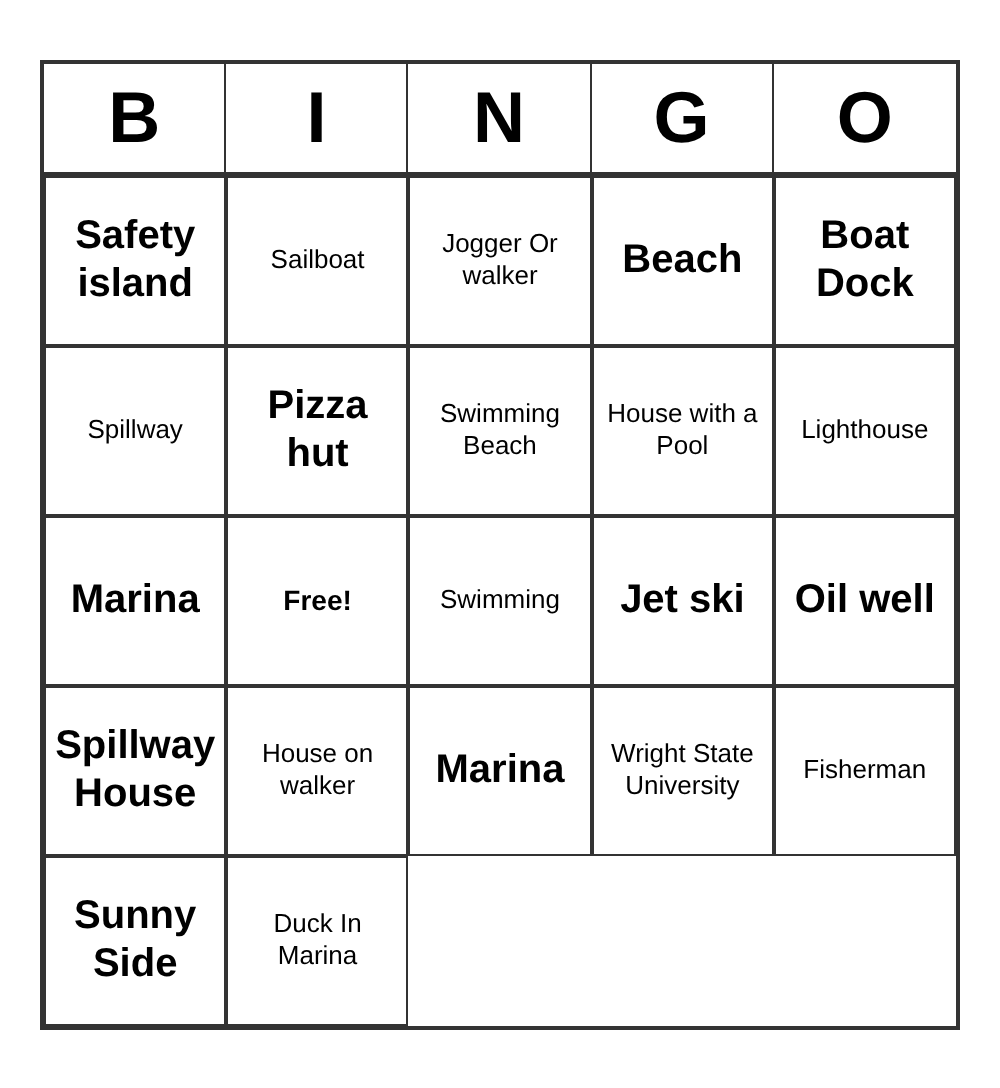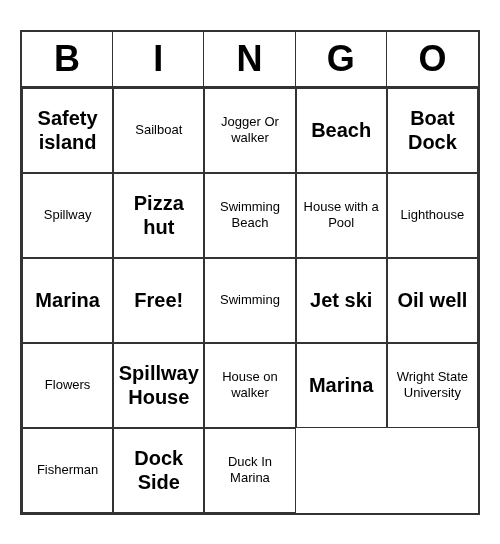--- a/index.html
+++ b/index.html
@@ -41,21 +41,21 @@
       text-align: center;
       display: flex;
       align-items: center;
       justify-content: center;
       padding: 4px;
       min-height: 85px;
       font-size: 13px;
       line-height: 1.2;
     }
     .bingo-cell.free {
-      font-size: 20px;
+      font-size: 14px;
       font-weight: bold;
     }
     .bingo-cell.large-text {
       font-size: 20px;
       font-weight: bold;
     }
     .bingo-cell.medium-large {
       font-size: 20px;
       font-weight: bold;
     }
@@ -80,22 +80,21 @@
       <div class="bingo-cell">Spillway</div>
       <div class="bingo-cell large-text">Pizza hut</div>
       <div class="bingo-cell">Swimming Beach</div>
       <div class="bingo-cell">House with a Pool</div>
       <div class="bingo-cell">Lighthouse</div>
       <div class="bingo-cell medium-large">Marina</div>
       <div class="bingo-cell free">Free!</div>
       <div class="bingo-cell">Swimming</div>
       <div class="bingo-cell large-text">Jet ski</div>
       <div class="bingo-cell large-text">Oil well</div>
-      <div class="bingo-cell">Flowers</div>
       <div class="bingo-cell medium-large">Spillway House</div>
       <div class="bingo-cell">House on walker</div>
       <div class="bingo-cell medium-large">Marina</div>
       <div class="bingo-cell">Wright State University</div>
       <div class="bingo-cell">Fisherman</div>
-      <div class="bingo-cell medium-large">Dock Side</div>
+      <div class="bingo-cell medium-large">Sunny Side</div>
       <div class="bingo-cell">Duck In Marina</div>
     </div>
 </div>
 
 </body></html>

